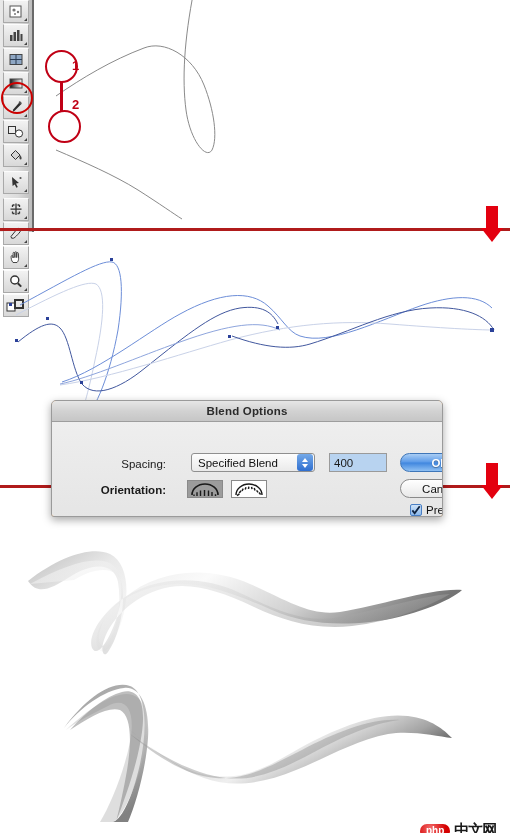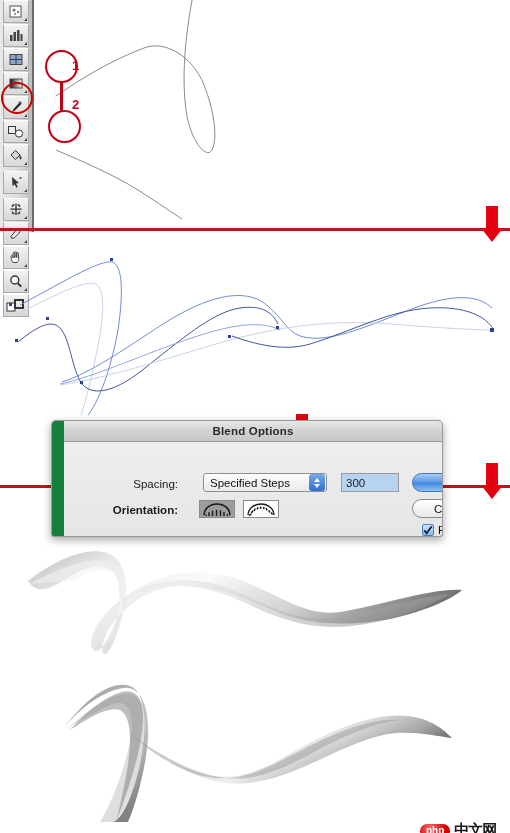--- a/index.html
+++ b/index.html
@@ -83,28 +83,27 @@
   .anno-num {
     position:absolute; font-family:"Liberation Sans",sans-serif;
     font-weight:bold; font-size:13px; color:#c00015; z-index:7;
   }
   .anno-link {
     position:absolute; background:#c00015; width:3px; z-index:6;
   }
 
   
   .dialog {
-    position:absolute; left:51px; top:420px; width:392px; height:117px;
-    background:#15803d;
+    position:absolute; left:51px; top:400px; width:392px; height:117px;
+    background:#fdba74;
     border:1px solid #9a9a9a;
     border-radius:5px 5px 3px 3px;
     box-shadow:0 3px 8px rgba(0,0,0,.35);
     z-index:20;
     overflow:hidden;
-    padding-left:12px;
   }
   .dlg-title {
     height:21px;
     background:linear-gradient(to bottom,#e6e6e6 0%,#d2d2d2 50%,#c6c6c6 100%);
     border-bottom:1px solid #9d9d9d;
     display:flex; align-items:center; justify-content:center;
     font-size:11.5px; color:#2b2b2b; font-weight:bold;
     letter-spacing:.2px;
   }
   .dlg-body {
@@ -371,28 +370,28 @@
     </g>
   </svg>
 
   <div class="dialog">
     <div class="dlg-title">Blend Options</div>
     <div class="dlg-body">
 
       <div class="row-label lbl-spacing">Spacing:</div>
 
       <div class="sel-wrap">
-        <span class="sel-text">Specified Steps</span>
+        <span class="sel-text">Specified Blend</span>
         <span class="sel-btn">
           <span class="car-up"></span>
           <span class="car-dn"></span>
         </span>
       </div>
 
-      <div class="steps-input">300</div>
+      <div class="steps-input">400</div>
 
       <div class="row-label lbl-orientation">Orientation:</div>
 
       <div class="or-btn or-1">
         <svg width="32" height="15" viewBox="0 0 32 15">
           <path d="M3 13 A 13 11 0 0 1 29 13" fill="none" stroke="#1a1a1a" stroke-width="1.6"></path>
           <g stroke="#1a1a1a" stroke-width="1.4">
             <path d="M5 12.4 V14"></path>
               <path d="M8 10.2 V14"></path>
               <path d="M11.5 8.6 V14"></path>

